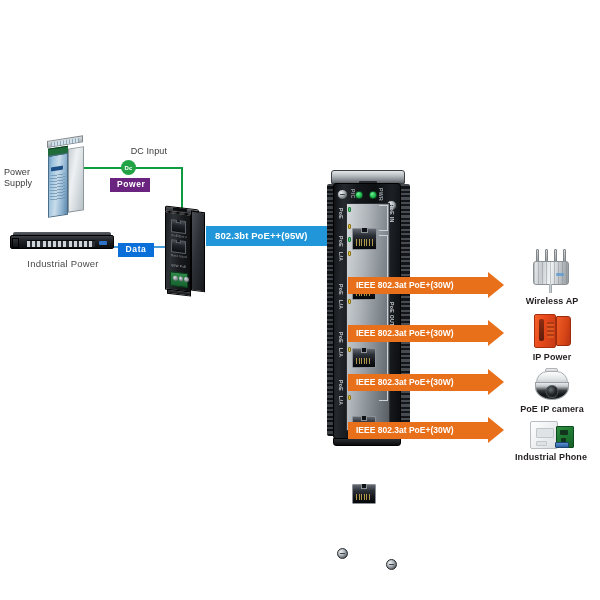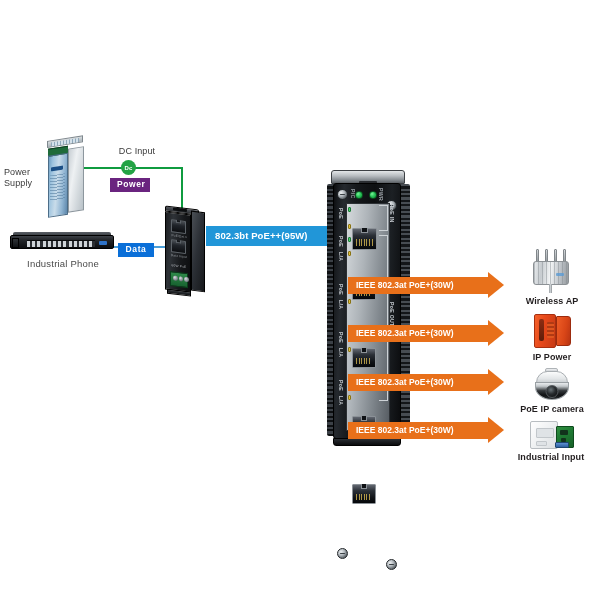--- a/index.html
+++ b/index.html
@@ -472,38 +472,38 @@
 
       <div class="abs" style="left:10px; top:37px; width:15px; height:26px;
                   background:repeating-linear-gradient(180deg,#5f86a6 0px,#5f86a6 1px,transparent 1px,transparent 3px);
                   opacity:.65;"></div>
     </div>
   </div>
 
   <div class="abs lbl" style="left:4px; top:167px; width:44px; text-align:left;">Power
 Supply</div>
 
-  <div class="abs lbl" style="left:107px; top:146px; width:60px; text-align:center; color:#3a3a3a;">DC Input</div>
+  <div class="abs lbl" style="left:107px; top:146px; width:60px; text-align:right; color:#3a3a3a;">DC Input</div>
 
   <div class="abs dc-dot" style="left:121px; top:160px;">
     <span>Dc</span>
   </div>
 
   <div class="abs badge badge-power" style="left:110px; top:178px; width:40px;">Power</div>
 
   <div class="abs" style="left:10px; top:232px; width:104px; height:19px;">
     <div class="abs rsw-top" style="left:3px; top:0px; width:98px; height:4px;"></div>
     <div class="abs rsw-body" style="left:0px; top:3px; width:104px; height:14px;">
       <div class="abs rsw-ear" style="left:1px; top:2px; width:7px; height:10px;"></div>
       <div class="abs rsw-ports" style="left:16px; top:4px; width:68px; height:6px;"></div>
       <div class="abs rsw-led" style="left:88px; top:5px; width:8px; height:4px;"></div>
     </div>
   </div>
 
-  <div class="abs lbl-gray" style="left:8px; top:258px; width:110px;">Industrial Phone</div>
+  <div class="abs lbl-gray" style="left:8px; top:258px; width:110px;">Industrial Power</div>
 
   <div class="abs badge badge-data" style="left:118px; top:243px; width:36px;">Data</div>
 
   <div class="abs" style="left:161px; top:206px; width:50px; height:94px;">
     <div style="position:relative; width:100%; height:100%; transform:skewY(7deg);">
 
       <div class="abs inj-top" style="left:4px; top:2px; width:34px; height:6px; border-radius:2px 2px 0 0;"></div>
 
       <div class="abs" style="left:12px; top:3px; width:14px; height:3px; background:#0b0d0f; border-radius:1px;"></div>
 
@@ -682,15 +682,15 @@
     <div class="abs sen-box" style="left:2px; top:3px; width:28px; height:28px;">
       <div class="abs sen-slot" style="left:5px; top:6px; width:18px; height:10px;"></div>
       <div class="abs sen-slot" style="left:5px; top:19px; width:11px; height:5px;"></div>
     </div>
     <div class="abs sen-pcb" style="left:28px; top:8px; width:18px; height:22px;">
       <div class="abs sen-chip" style="left:3px; top:3px; width:8px; height:5px;"></div>
       <div class="abs sen-chip" style="left:4px; top:11px; width:5px; height:4px;"></div>
     </div>
     <div class="abs sen-conn" style="left:27px; top:24px; width:14px; height:6px;"></div>
   </div>
-  <div class="abs lbl-dark" style="left:502px; top:452px; width:98px;">Industrial Input</div>
+  <div class="abs lbl-dark" style="left:502px; top:452px; width:98px;">Industrial Phone</div>
 
 </div>
 
 </body></html>

